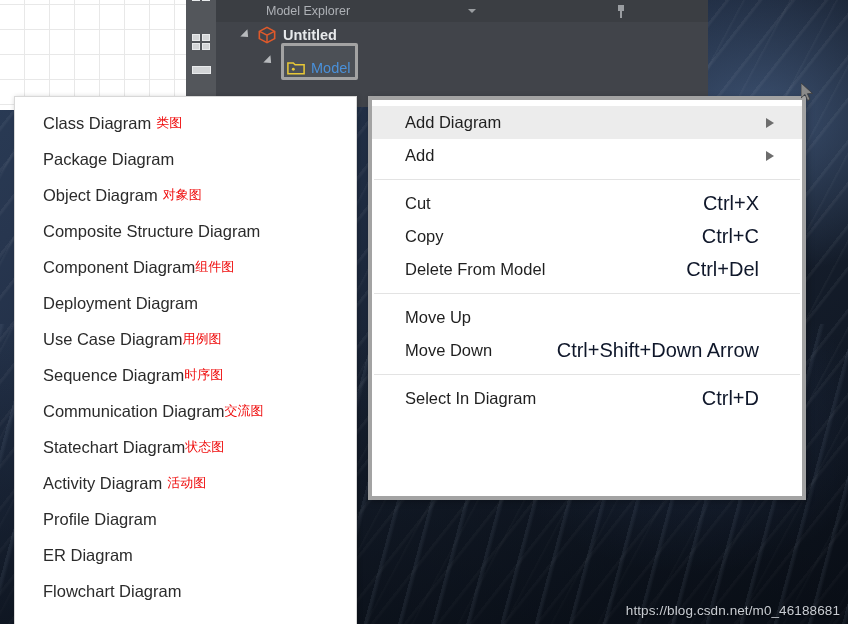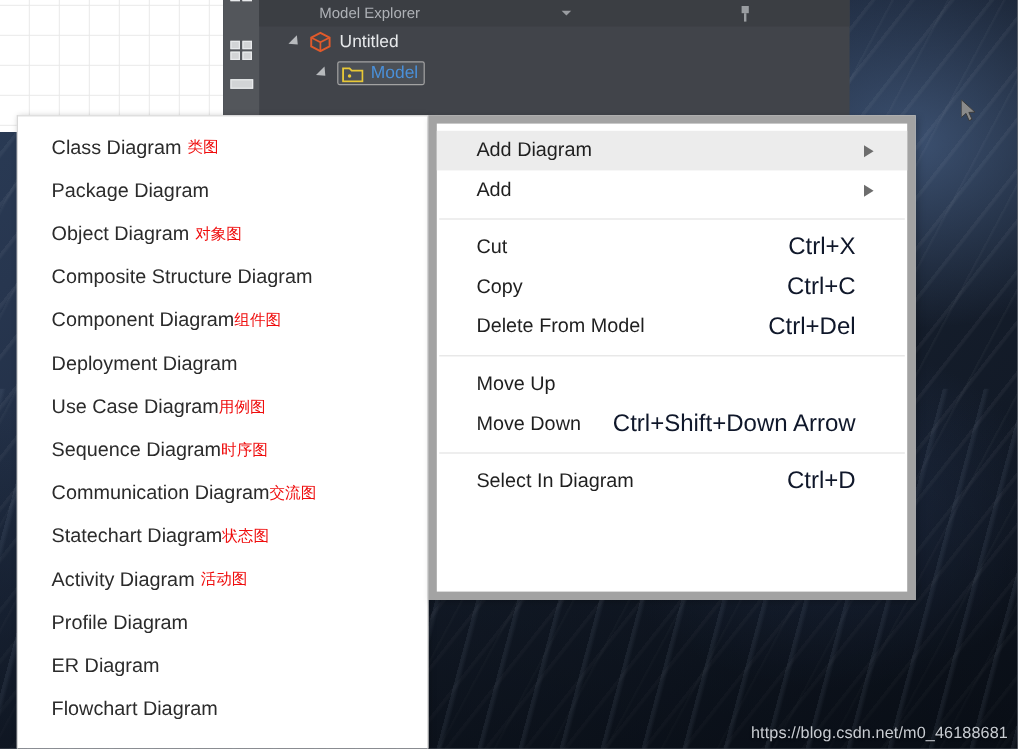--- a/index.html
+++ b/index.html
@@ -131,45 +131,45 @@
   
   .tree-row {
     position: absolute;
     left: 30px;
     height: 26px;
     display: flex;
     align-items: center;
     font-size: 14.5px;
     color: #e2e4e6;
   }
-  .tree-row-untitled { top: 22px; }
+  .tree-row-untitled { top: 22px; font-weight: bold; }
   .tree-row-model { top: 48px; }
 
   .tree-expander {
     width: 0; height: 0;
     margin-right: 7px;
     border-left: 5px solid transparent;
     border-right: 5px solid transparent;
     border-top: 6px solid #b7babd;
     transform: rotate(-45deg);
   }
   .tree-indent-1 { margin-left: 25px; }
   .tree-indent-2 { margin-left: 48px; }
 
   .cube-icon { width: 18px; height: 18px; margin-right: 7px; }
   .folder-icon { width: 18px; height: 15px; margin-right: 6px; }
 
   .tree-label-untitled { color: #e7e9eb; }
   .tree-sel-box {
     display: flex;
     align-items: center;
-    border: 1px solid #a3a3a3;
+    border: 3px solid #a3a3a3;
     background: #4c5056;
     border-radius: 2px;
-    padding: 1px 4px 1px 3px;
+    padding: 14px 4px 1px 3px;
   }
   .tree-label-model { color: #4a90d9; }
 
   
   .submenu {
     position: absolute;
     left: 14px; top: 96px;
     width: 343px; height: 528px;
     background: #ffffff;
     border: 1px solid #d8d8d8;
@@ -190,24 +190,24 @@
   .zh {
     color: #ef0d0d;
     font-size: 13px;
     font-family: "DejaVu Sans", sans-serif;
   }
   .zh.sp { margin-left: 5px; }
 
   
   .ctxmenu {
     position: absolute;
-    left: 357px; top: 96px;
-    width: 406px; height: 404px;
+    left: 368px; top: 96px;
+    width: 438px; height: 404px;
     background: #ffffff;
-    border: 7px solid #a3a3a3;
+    border: 4px solid #a3a3a3;
     box-shadow: 2px 2px 6px rgba(0,0,0,0.25);
     padding-top: 6px;
   }
   .ctx-item {
     position: relative;
     height: 33px;
     display: flex;
     align-items: center;
     font-size: 16.5px;
     color: #1f1f1f;

